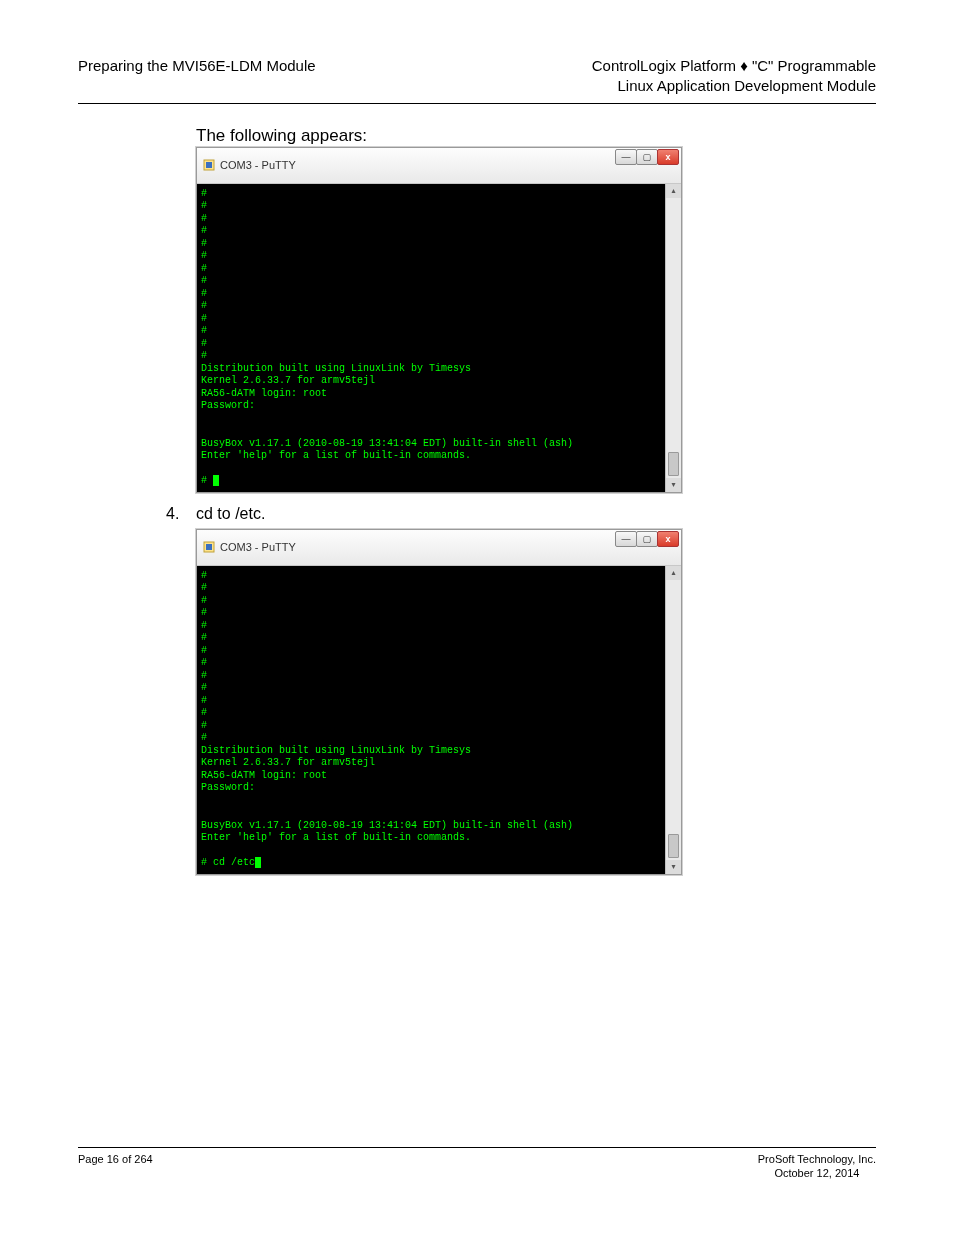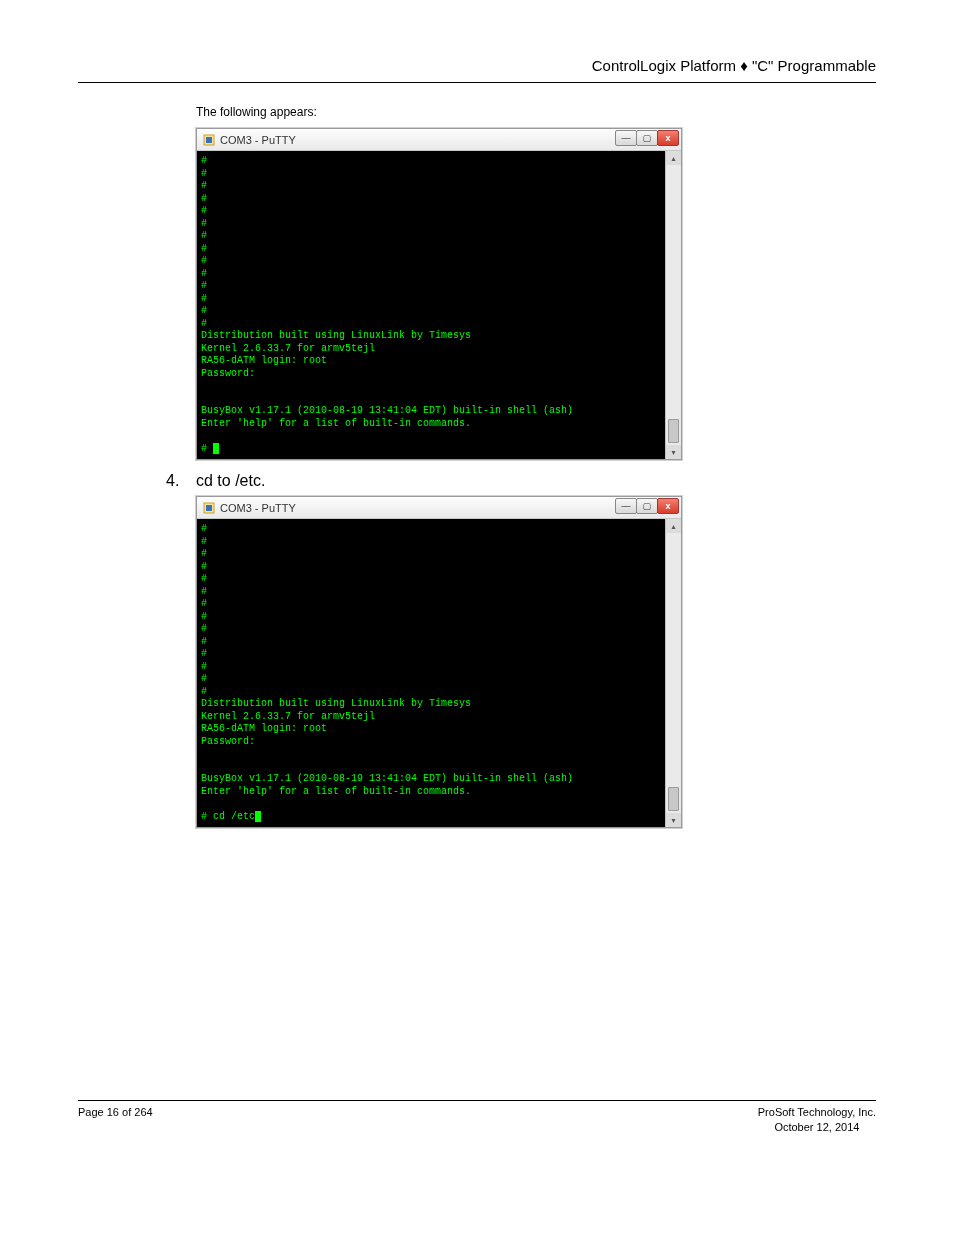--- a/index.html
+++ b/index.html
@@ -23,41 +23,41 @@
   .header-right { text-align: right; }
   .hr-top {
     border: none;
     border-top: 1.5px solid #000;
     margin: 6px 0 22px 0;
   }
   .body-content {
     margin-left: 118px;
   }
   .intro-line {
-    font-size: 12px;
-    margin-bottom: 9px;
+    font-size: 17px;
+    margin-bottom: 1px;
   }
   .step-row {
     display: flex;
     font-size: 16px;
     margin: 12px 0 6px -30px;
   }
   .step-num { width: 30px; }
   .step-text {}
   .step-text b { font-weight: normal; }
   
   .putty {
     width: 486px;
     border: 1px solid #9a9a9a;
     background: #efefef;
     box-shadow: 0 0 0 1px #d0d0d0;
     margin-bottom: 2px;
   }
   .putty-titlebar {
-    height: 22px;
+    height: 36px;
     background: linear-gradient(#fdfdfd,#e9e9e9);
     display: flex;
     align-items: center;
     border-bottom: 1px solid #c8c8c8;
     position: relative;
     padding-left: 6px;
     font-size: 11px;
     color: #333;
   }
   .putty-icon {
@@ -140,23 +140,25 @@
     line-height: 1.35;
   }
   .footer-right { text-align: center; }
 </style>
 </head>
 <body>
 
 <div class="page">
   <div class="header-row">
     <div class="header-left">
+      <div>Preparing the MVI56E-LDM Module</div>
     </div>
     <div class="header-right">
       <div>ControlLogix Platform ♦ "C" Programmable</div>
+      <div>Linux Application Development Module</div>
     </div>
   </div>
   <hr class="hr-top">
 
   <div class="body-content">
     <div class="intro-line">The following appears:</div>
 
     <div class="putty">
       <div class="putty-titlebar">
         <span class="putty-icon">

